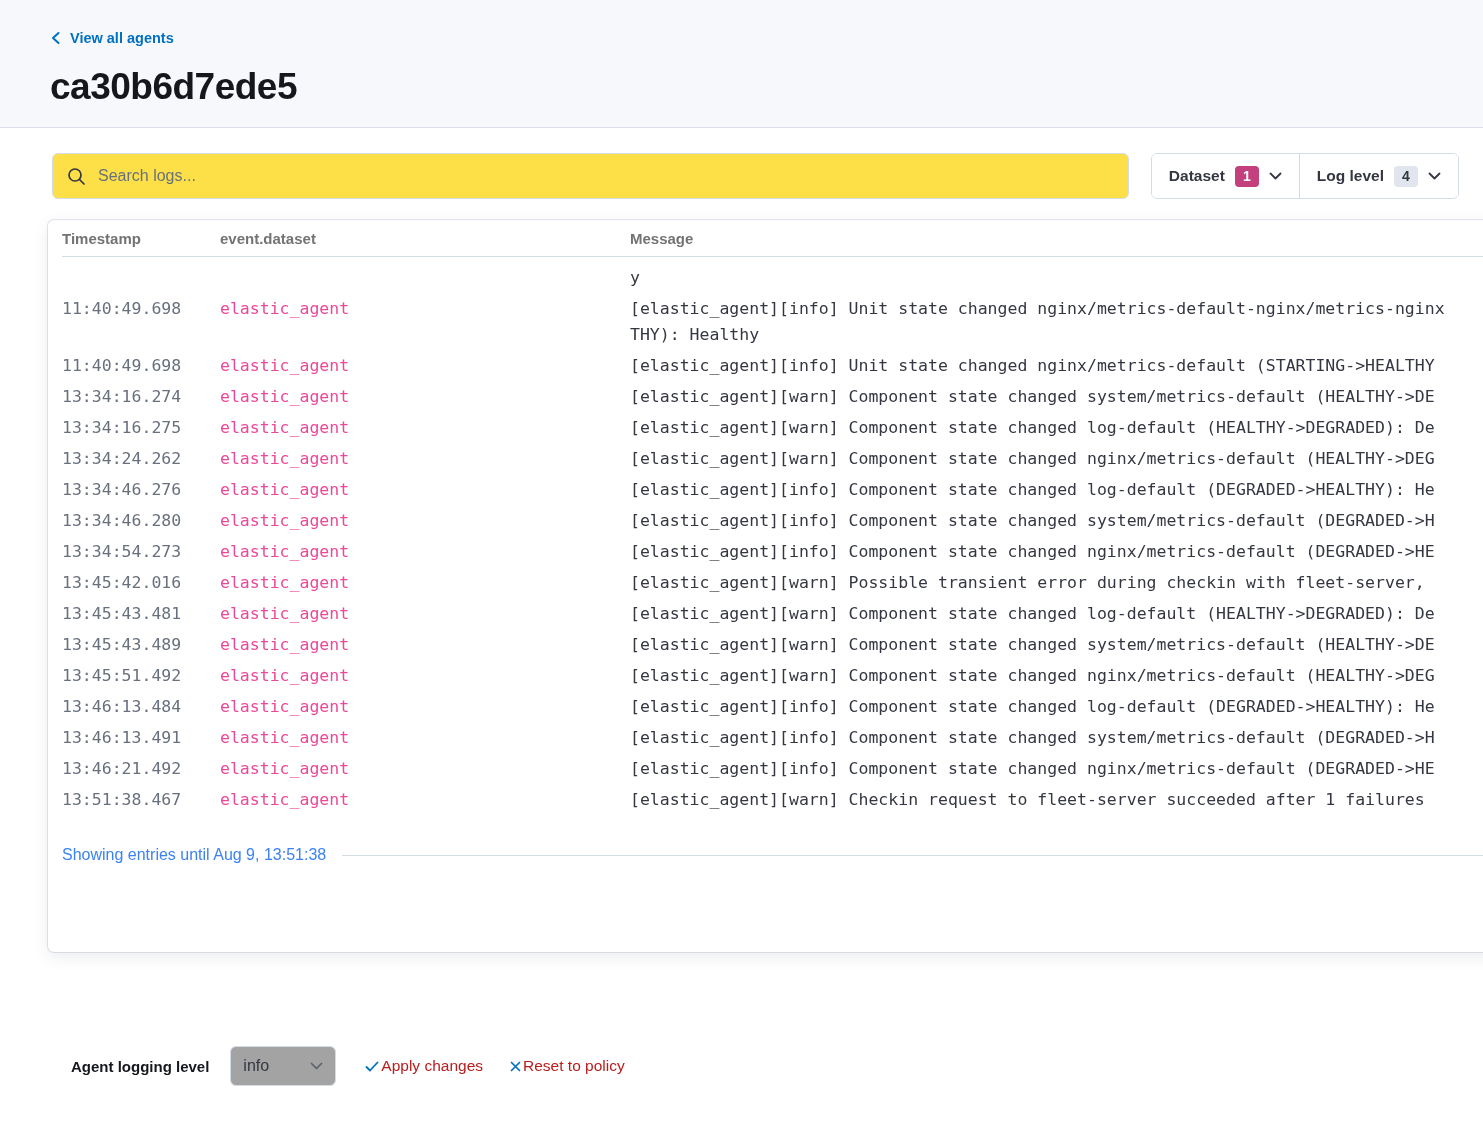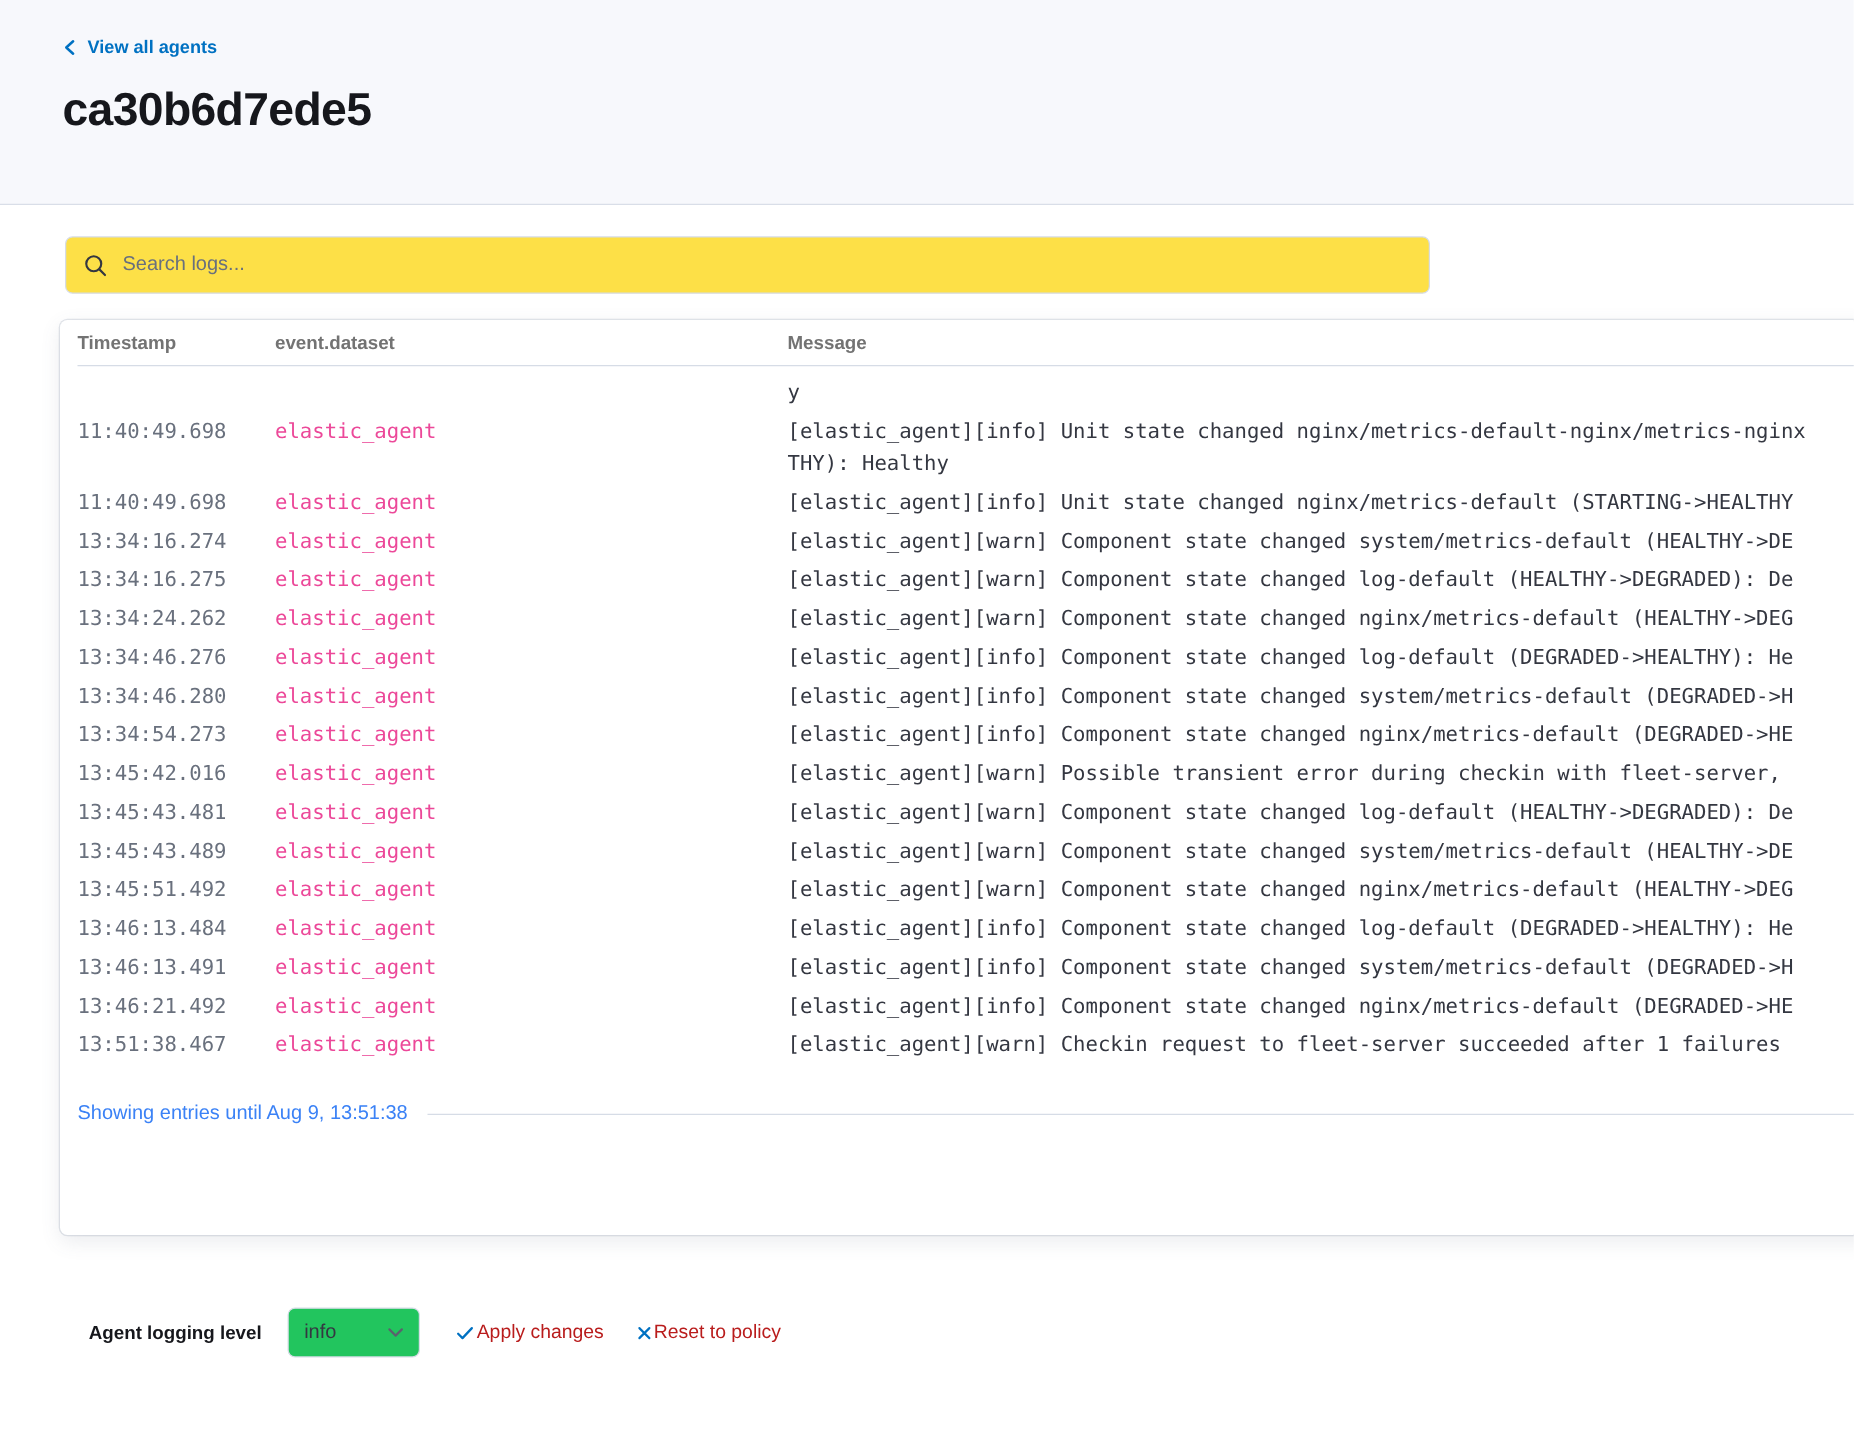--- a/index.html
+++ b/index.html
@@ -9,21 +9,21 @@
     background: #ffffff;
     color: #1a1c21;
     overflow: hidden;
     position: relative;
   }
   
   .page-header {
     background: #f7f8fc;
     border-bottom: 1px solid #d9dee8;
     padding: 30px 0 0 50px;
-    height: 164px;
+    height: 128px;
   }
   .back-link {
     display: inline-flex; align-items: center; gap: 9px;
     color: #0071c2; font-size: 14.5px; font-weight: 600;
     text-decoration: none; cursor: pointer;
   }
   .back-link svg { display: block; }
   .page-title {
     font-size: 37px; font-weight: 700; letter-spacing: -0.5px;
     color: #16171c; margin: 17px 0 0 0;
@@ -96,21 +96,21 @@
   .tfoot .rule { flex: 1; border-top: 1px solid #d6dce6; height: 0; }
   
   .bottombar {
     position: absolute; left: 50px; top: 1046px;
     display: flex; align-items: center; height: 40px;
   }
   .bb-label { font-size: 15px; font-weight: 700; color: #16171c; margin-left: 21px; }
   .select {
     display: flex; align-items: center; justify-content: space-between;
     width: 106px; height: 40px; margin-left: 21px;
-    background: #22c55e; border: 1px solid #d6dce6; border-radius: 6px;
+    background: #a3a3a3; border: 1px solid #d6dce6; border-radius: 6px;
     padding: 0 12px; font-size: 16px; color: #343741; cursor: pointer;
   }
   .bb-link {
     display: inline-flex; align-items: center; gap: 2px;
     color: #b91c1c; font-size: 15.5px; font-weight: 500;
     text-decoration: none; cursor: pointer; justify-content: flex-end;
   }
   .bb-link.apply { margin-left: 29px; }
   .bb-link.reset { margin-left: 27px; }
   svg.icon { display: block; }
@@ -129,20 +129,36 @@
 </header>
 
 <div class="toolbar">
   <div class="search-box">
     <svg class="icon" width="19" height="19" viewBox="0 0 19 19">
         <circle cx="8" cy="8" r="6" fill="none" stroke="#343741" stroke-width="1.7"></circle>
         <path d="M12.5 12.5 L17 17" stroke="#343741" stroke-width="1.7" stroke-linecap="round"></path>
       </svg>
     <input type="text" placeholder="Search logs..." style="">
   </div>
+  <div class="filter-group" id="filters">
+      <div class="filter-btn">
+        <span>Dataset</span>
+        <span class="badge accent">1</span>
+        <svg class="icon" width="13" height="8" viewBox="0 0 13 8">
+          <path d="M1.5 1.5 L6.5 6.5 L11.5 1.5" fill="none" stroke="#343741" stroke-width="1.8" stroke-linecap="round" stroke-linejoin="round"></path>
+        </svg>
+      </div>
+      <div class="filter-btn">
+        <span>Log level</span>
+        <span class="badge default">4</span>
+        <svg class="icon" width="13" height="8" viewBox="0 0 13 8">
+          <path d="M1.5 1.5 L6.5 6.5 L11.5 1.5" fill="none" stroke="#343741" stroke-width="1.8" stroke-linecap="round" stroke-linejoin="round"></path>
+        </svg>
+      </div>
+    </div>
 </div>
 
 <section class="panel">
   <div class="thead lgrid">
     <div class="th">Timestamp</div>
     <div class="th">event.dataset</div>
     <div class="th">Message</div>
   </div>
   <div class="rows" id="rows">
       <div class="lrow lgrid">

